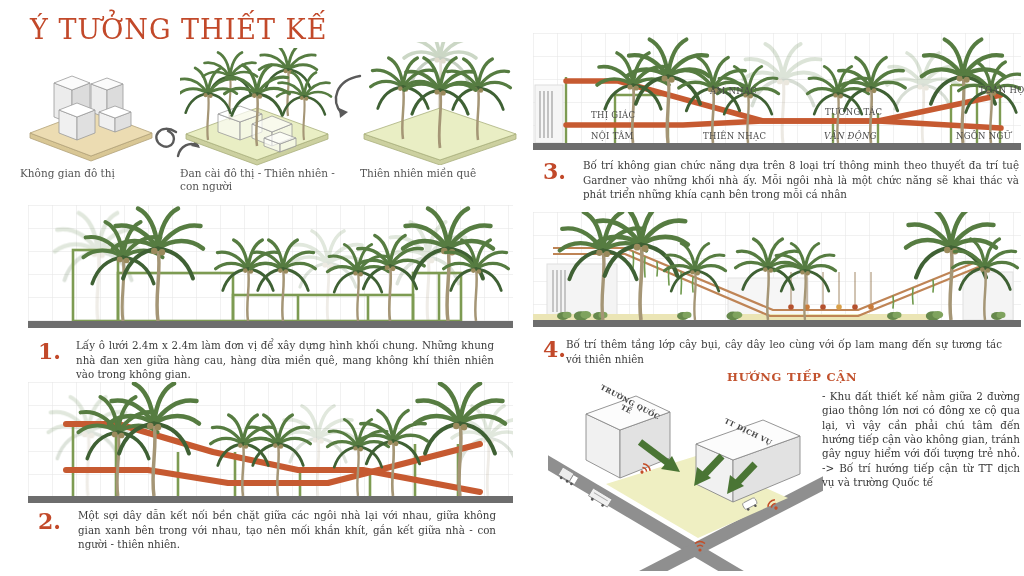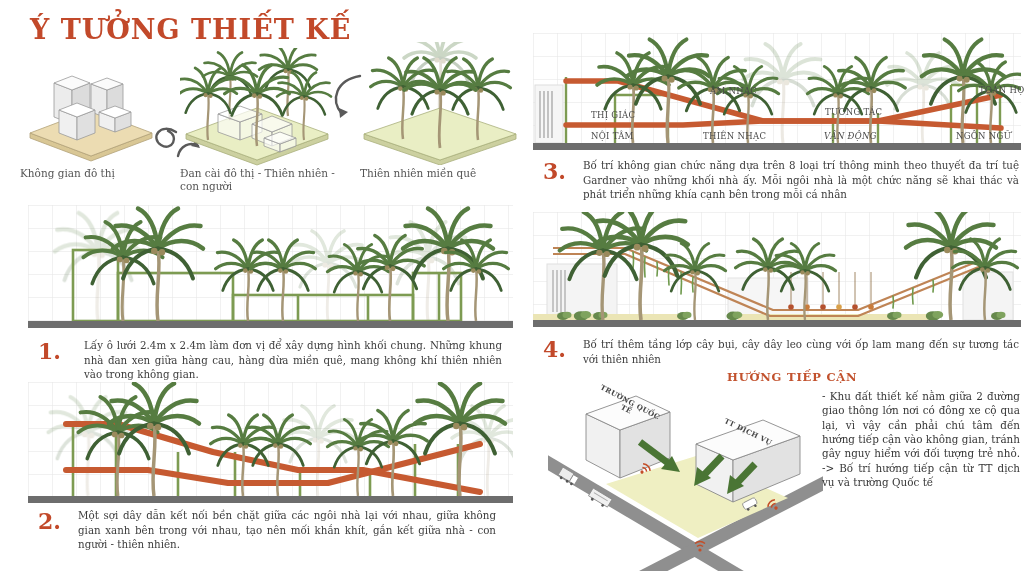--- a/index.html
+++ b/index.html
@@ -1,19 +1,19 @@
 <!DOCTYPE html>
 <html><head>
 <meta charset="utf-8">
 <style>
   html,body{margin:0;padding:0;background:#888;}
   .board{position:relative;width:1024px;height:576px;background:#ffffff;overflow:hidden;
          font-family:"DejaVu Serif","Liberation Serif",serif;color:#3f3f3f;}
   .abs{position:absolute;}
-  .title{font-size:27px;font-weight:bold;color:#c2492a;letter-spacing:1px;}
+  .title{font-size:27px;font-weight:normal;color:#c2492a;letter-spacing:1px;}
   .concept-label{font-size:10.5px;color:#555;text-align:left;line-height:1.25;}
   .step-number{font-size:22px;font-weight:bold;color:#c2492a;}
   .step-text{font-size:10.3px;line-height:1.42;color:#3d3d3d;text-align:justify;}
   .intel-label{position:absolute;font-size:8.5px;color:#4a4a4a;letter-spacing:0.3px;white-space:nowrap;margin-left:20px;}
   .access-title{font-size:11.5px;font-weight:bold;color:#c2522e;letter-spacing:0.8px;}
   .notes{font-size:10.4px;line-height:1.38;color:#373737;text-align:justify;}
   .notes p{margin:0 0 11px 0;}
   .bldg-label{position:absolute;font-size:7px;font-weight:bold;color:#444;text-align:center;
               line-height:1.2;letter-spacing:0.4px;white-space:pre-line;}
   svg{display:block;}
@@ -145,21 +145,21 @@
     <use href="#palm" transform="translate(130,116) scale(2.5)"></use>
     <use href="#palm" transform="translate(220,116) scale(1.8)"></use>
     <use href="#palm" transform="translate(255,116) scale(1.8)"></use>
     <use href="#palm" transform="translate(330,116) scale(1.7)"></use>
     <use href="#palm" transform="translate(362,116) scale(1.9)"></use>
     <use href="#palm" transform="translate(420,116) scale(2.5)"></use>
     <use href="#palm" transform="translate(448,116) scale(1.8)"></use>
     <rect x="0" y="116" width="485" height="7" fill="#6d6d6d"></rect>
   </svg>
   <div class="abs step-number" style="left:38px;top:338px;">1.</div>
-  <div class="abs step-text" style="left:84px;top:338px;width:418px;">Lấy ô lưới 2.4m x 2.4m làm đơn vị để xây dựng hình khối chung. Những khung nhà đan xen giữa hàng cau, hàng dừa miền quê, mang không khí thiên nhiên vào trong không gian.</div>
+  <div class="abs step-text" style="left:76px;top:338px;width:418px;">Lấy ô lưới 2.4m x 2.4m làm đơn vị để xây dựng hình khối chung. Những khung nhà đan xen giữa hàng cau, hàng dừa miền quê, mang không khí thiên nhiên vào trong không gian.</div>
 
   <svg class="abs" style="left:28px;top:382px;" width="485" height="128" viewBox="0 0 485 128">
     <rect x="0" y="0" width="485" height="114" fill="url(#grid)"></rect>
     <g opacity="0.18">
       <use href="#palm" transform="translate(60,114) scale(2.2)"></use>
       <use href="#palm" transform="translate(290,114) scale(2)"></use>
       <use href="#palm" transform="translate(460,114) scale(2)"></use>
     </g>
     <g stroke="#7d9b52" stroke-width="2.6" fill="none">
       <line x1="45" y1="42" x2="45" y2="114"></line>
@@ -292,21 +292,21 @@
     <use href="#palm" transform="translate(70,108) scale(2.4)"></use>
     <use href="#palm" transform="translate(108,108) scale(2.6)"></use>
     <use href="#palm" transform="translate(162,108) scale(1.7)"></use>
     <use href="#palm" transform="translate(235,108) scale(1.8)"></use>
     <use href="#palm" transform="translate(272,108) scale(1.7)"></use>
     <use href="#palm" transform="translate(418,108) scale(2.5)"></use>
     <use href="#palm" transform="translate(452,108) scale(1.8)"></use>
     <rect x="0" y="108" width="488" height="7" fill="#6d6d6d"></rect>
   </svg>
   <div class="abs step-number" style="left:543px;top:336px;">4.</div>
-  <div class="abs step-text" style="left:583px;top:337px;width:436px;">Bố trí thêm tầng lớp cây bụi, cây dây leo cùng với ốp lam mang đến sự tương tác với thiên nhiên</div>
+  <div class="abs step-text" style="left:566px;top:337px;width:436px;">Bố trí thêm tầng lớp cây bụi, cây dây leo cùng với ốp lam mang đến sự tương tác với thiên nhiên</div>
 
   <div class="abs access-title" style="left:727px;top:370px;">HƯỚNG TIẾP CẬN</div>
 
   <div class="abs" style="left:548px;top:386px;width:275px;height:185px;">
     <svg width="275" height="185" viewBox="0 0 275 185">
       <g stroke="#8f8f8f" stroke-width="13">
         <line x1="-8" y1="72" x2="205" y2="198"></line>
         <line x1="80" y1="198" x2="278" y2="96"></line>
       </g>
       <polygon points="58,98 148,70 240,112 150,152" fill="#efefc2"></polygon>

